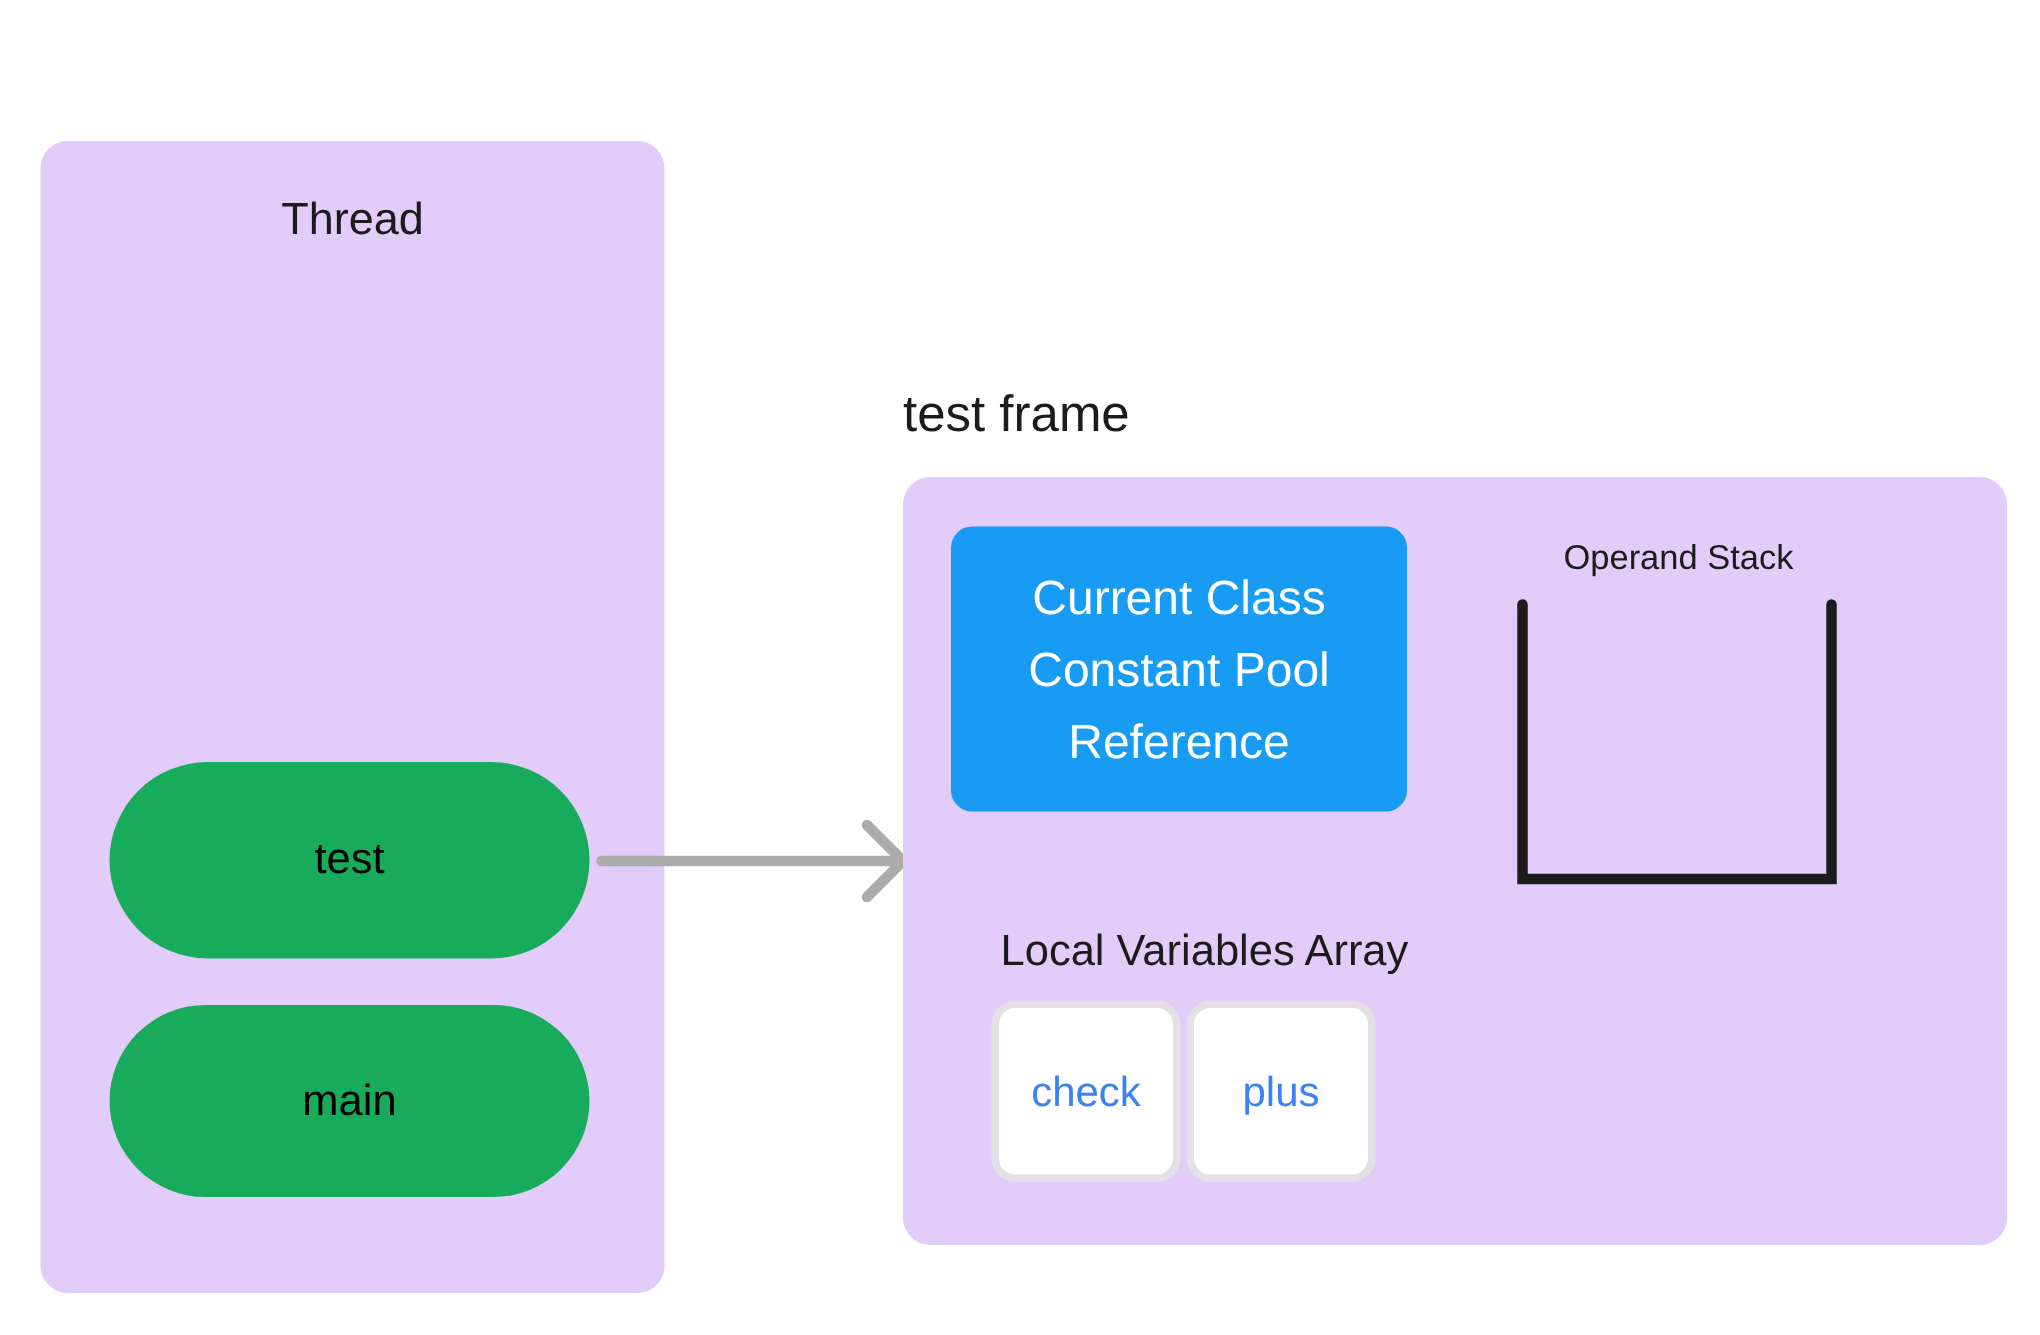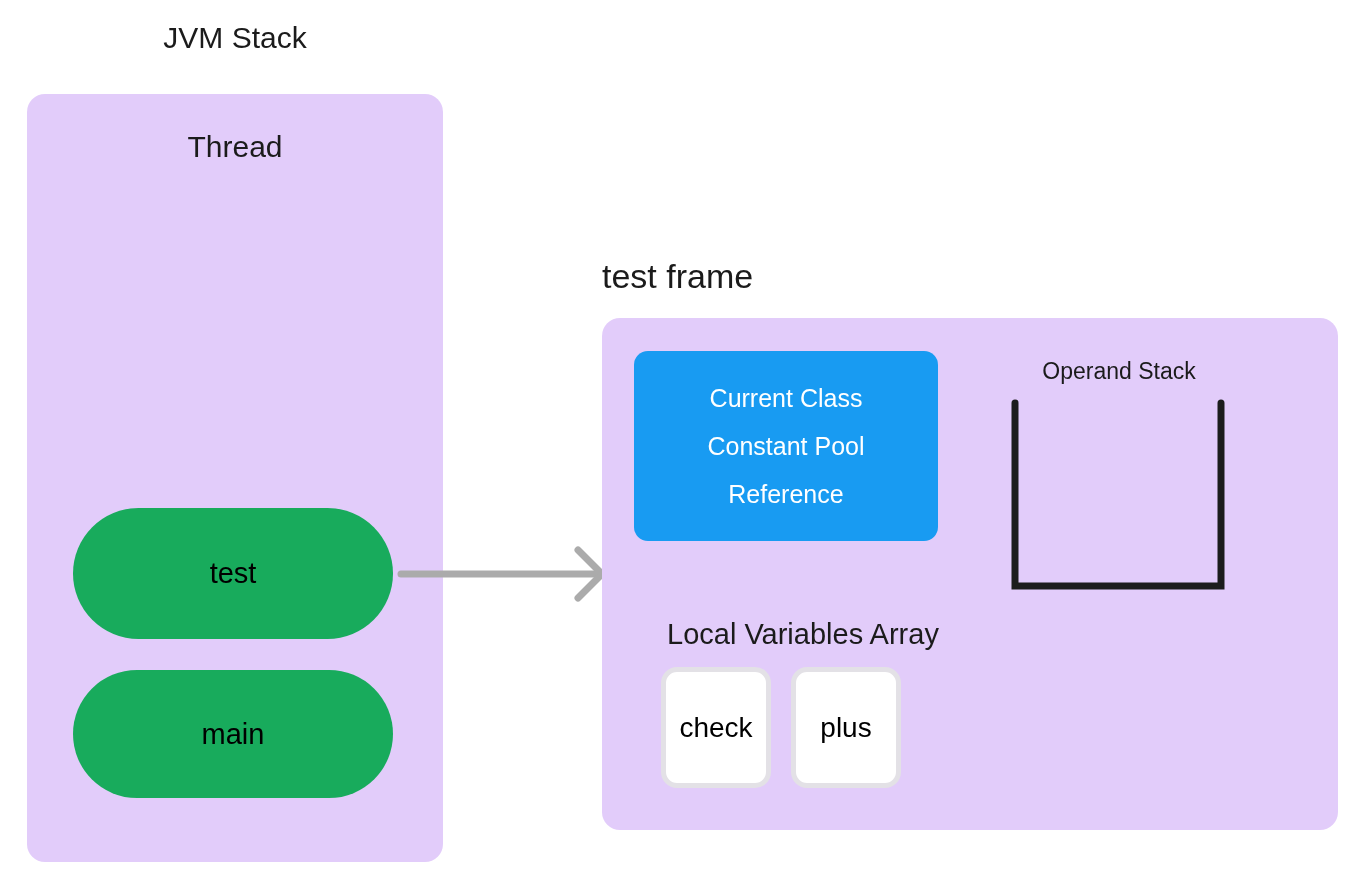--- a/index.html
+++ b/index.html
@@ -77,21 +77,21 @@
 
   .constant-pool-box {
     position: absolute;
     left: 32px; top: 33px;
     width: 304px; height: 190px;
     background: var(--box-blue);
     border-radius: 14px;
     display: flex; flex-direction: column;
     align-items: center; justify-content: center;
     color: #ffffff;
-    font-size: 25px; font-weight: 500;
+    font-size: 32px; font-weight: 500;
     line-height: 48px;
     text-align: center;
   }
 
   .operand-stack-label {
     position: absolute;
     left: 367px; top: 40px; width: 300px;
     text-align: center;
     font-size: 23px; font-weight: 500;
     color: var(--text-dark);
@@ -104,37 +104,36 @@
 
   .lva-label {
     position: absolute;
     left: 65px; top: 300px;
     font-size: 29px; font-weight: 500;
     color: var(--text-dark);
   }
   .lva-slot {
     position: absolute;
     top: 349px;
-    width: 110px; height: 121px;
+    width: 126px; height: 121px;
     background: #ffffff;
     border: 5px solid var(--slot-border-gray);
     border-radius: 16px;
     display: flex; align-items: center; justify-content: center;
     font-size: 28px; font-weight: 500;
-    color: #000000;
+    color: #3b82f6;
   }
   .slot-0 { left: 59px; }
   .slot-1 { left: 189px; }
 </style>
 </head>
 <body>
 
 <div class="canvas">
 
-  <div class="diagram-title">JVM Stack</div>
 
   <div class="thread-panel">
     <div class="thread-label">Thread</div>
 
     <div class="stack-pill pill-test">test</div>
 
     <div class="stack-pill pill-main">main</div>
   </div>
 
   <svg class="frame-arrow" width="215" height="72" viewBox="0 0 215 72">

